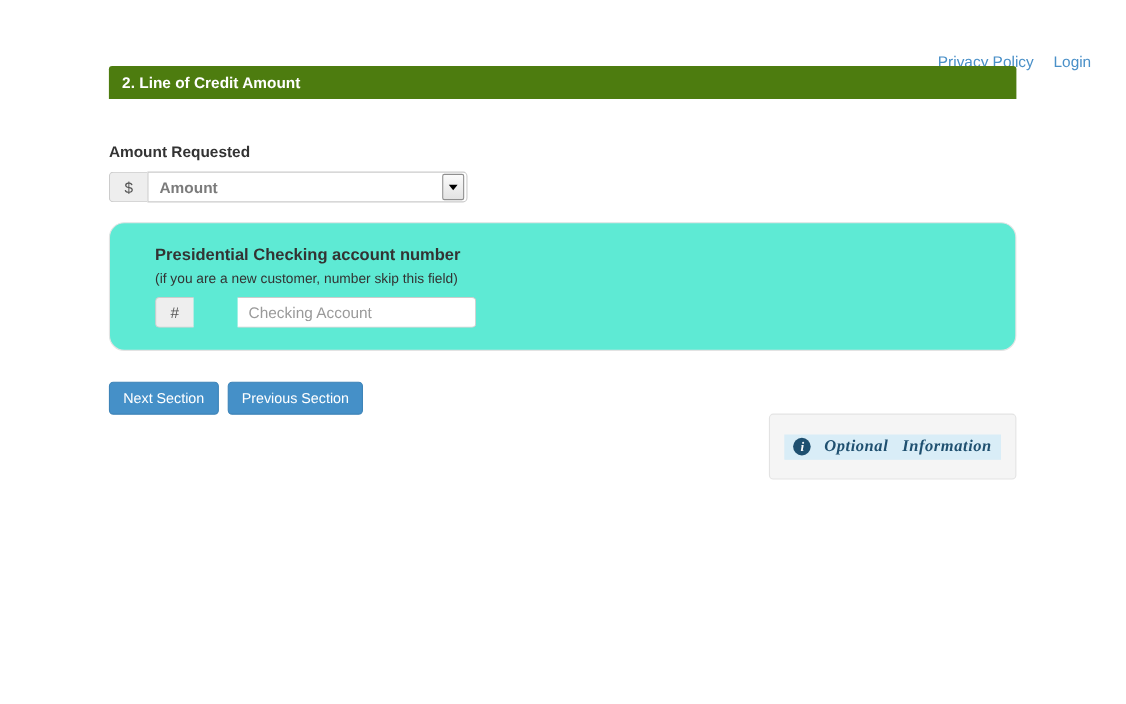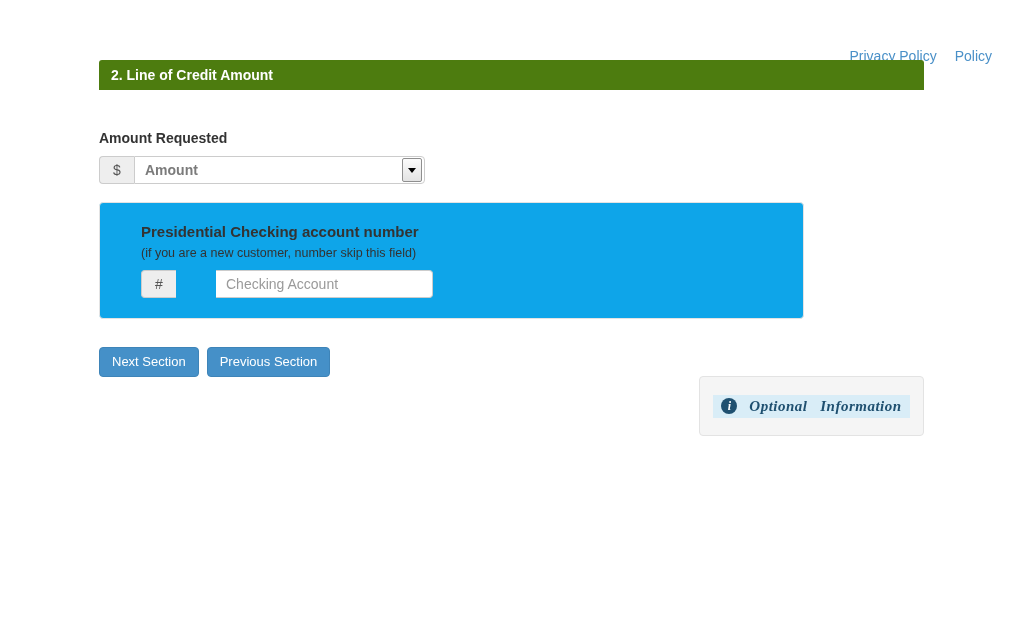--- a/index.html
+++ b/index.html
@@ -118,26 +118,26 @@
     display: block;
     width: 0; height: 0;
     border-left: 4px solid transparent;
     border-right: 4px solid transparent;
     border-top: 5px solid #000000;
   }
 
   
   .well {
     margin-top: 18px;
-    background: #0ea5e9;
+    background: #5eead4;
     border: 1px solid #e3e3e3;
-    border-radius: 4px;
+    border-radius: 14px;
     padding: 20px;
     box-sizing: border-box;
-    width: 705px;
+    width: 825px;
     min-height: 90px;
   }
   .well-title {
     font-weight: bold;
     font-size: 15px;
     color: #333333;
     margin: 0 0 6px 21px;
   }
   .well-sub {
     font-size: 12.5px;
@@ -231,21 +231,21 @@
     color: #1f5070;
     letter-spacing: 0.5px;
     white-space: pre;
   }
 </style>
 </head>
 <body>
 
 <div class="topnav">
   <a href="#">Privacy Policy</a>
-  <a href="#">Policy</a>
+  <a href="#">Login</a>
 </div>
 
 <div class="container">
 
   <div class="section-header">2. Line of Credit Amount</div>
 
   <div class="field-label">Amount Requested</div>
 
   <div class="input-group">
     <span class="input-addon">$</span>

